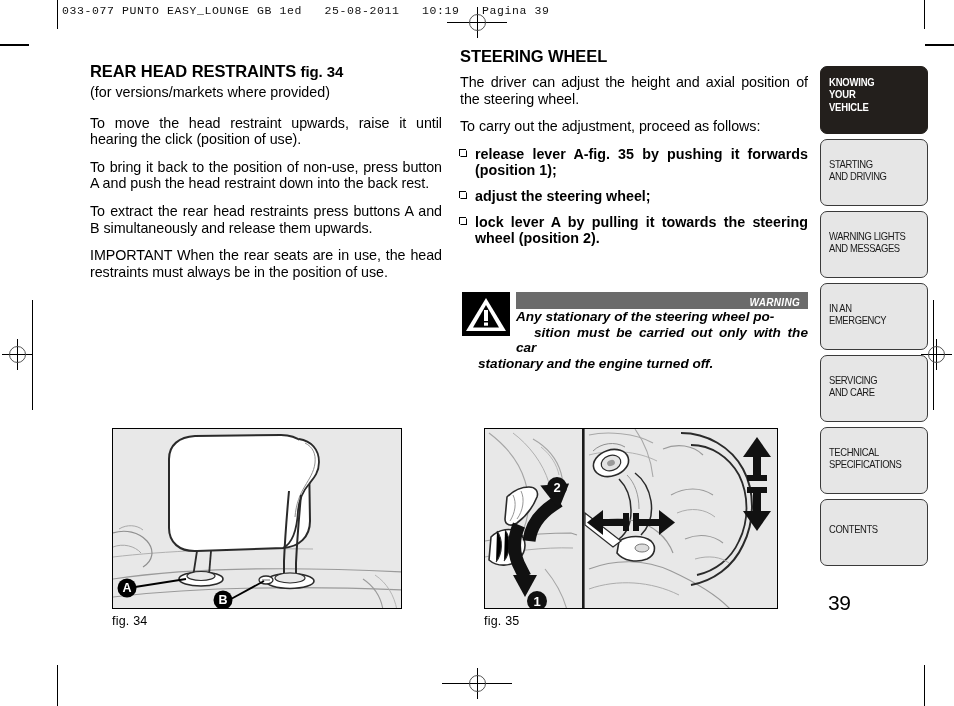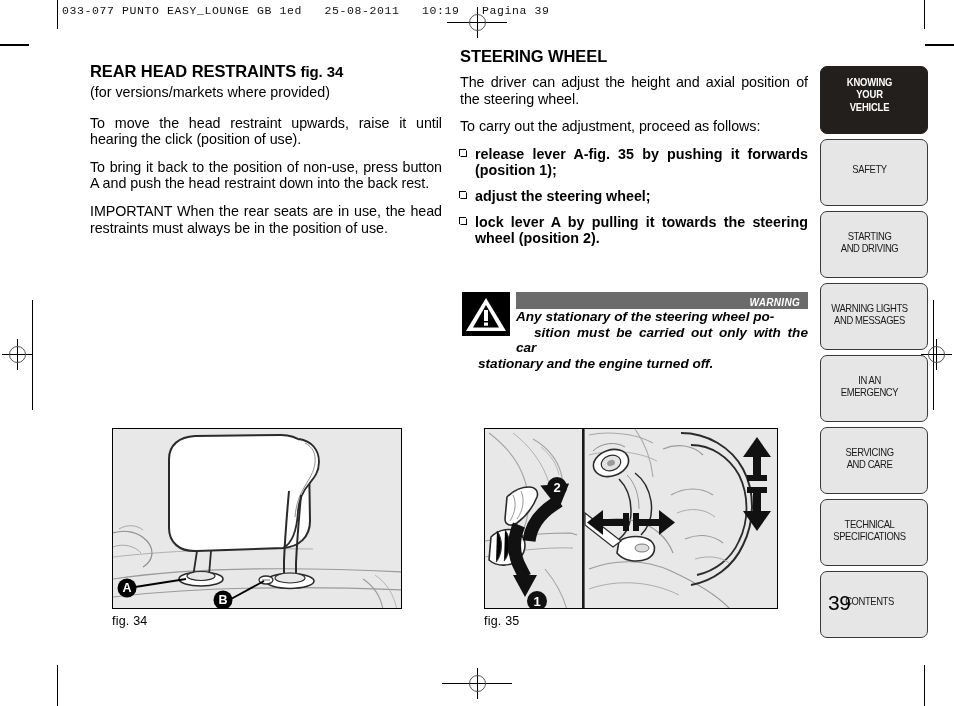--- a/index.html
+++ b/index.html
@@ -164,21 +164,20 @@
   .sidebar { position: absolute; left: 820px; top: 66px; width: 108px; }
   .tab {
     width: 108px;
     border: 1.2px solid #3a3a3a;
     border-radius: 7px;
     background: #e6e6e6;
     box-sizing: border-box;
     margin-bottom: 5px;
     padding: 9px 8px 0 8px;
     position: relative;
-    text-align: center;
   }
   .tab-label {
     font-family: "Liberation Sans", sans-serif;
     font-size: 10.5px;
     line-height: 12.4px;
     letter-spacing: -0.45px;
     transform: scaleX(0.9);
     transform-origin: left center;
     white-space: pre-line;
     color: #1a1a1a;
@@ -236,20 +235,21 @@
 <div class="print-header">033-077 PUNTO EASY_LOUNGE GB 1ed   25-08-2011   10:19   Pagina 39</div>
 
 <div class="col col-left">
   <h1 class="section-title">
     <span>REAR HEAD RESTRAINTS</span>
     <span class="fig-ref">fig. 34</span>
   </h1>
   <p class="subtitle">(for versions/markets where provided)</p>
   <p class="body-text">To move the head restraint upwards, raise it until hearing the click (position of use).</p>
   <p class="body-text">To bring it back to the position of non-use, press button A and push the head restraint down into the back rest.</p>
+  <p class="body-text">To extract the rear head restraints press buttons A and B simultaneously and release them upwards.</p>
   <p class="body-text">IMPORTANT When the rear seats are in use, the head restraints must always be in the position of use.</p>
 </div>
 
 <div class="col col-right">
   <h1 class="section-title">STEERING WHEEL</h1>
   <div class="spacer-lg"></div>
   <p class="body-text">The driver can adjust the height and axial position of the steering wheel.</p>
   <p class="body-text">To carry out the adjustment, proceed as follows:</p>
   <ul class="bullet-list">
     <li><span class="sq"></span><span>release lever A-fig. 35 by pushing it forwards (position 1);</span></li>
@@ -425,23 +425,20 @@
   <div class="fig-caption">fig. 35</div>
 </div>
 
 <div class="sidebar">
   <div class="tab active tab-h68">
     <div class="tab-label">KNOWING
 YOUR
 VEHICLE</div>
   </div>
   <div class="tab tab-h67">
-    <div class="tab-label" style="padding-top:14px;">SAFETY</div>
-  </div>
-  <div class="tab tab-h67">
     <div class="tab-label" style="padding-top:9px;">STARTING
 AND DRIVING</div>
   </div>
   <div class="tab tab-h67">
     <div class="tab-label" style="padding-top:9px;">WARNING LIGHTS
 AND MESSAGES</div>
   </div>
   <div class="tab tab-h67">
     <div class="tab-label" style="padding-top:9px;">IN AN
 EMERGENCY</div>

